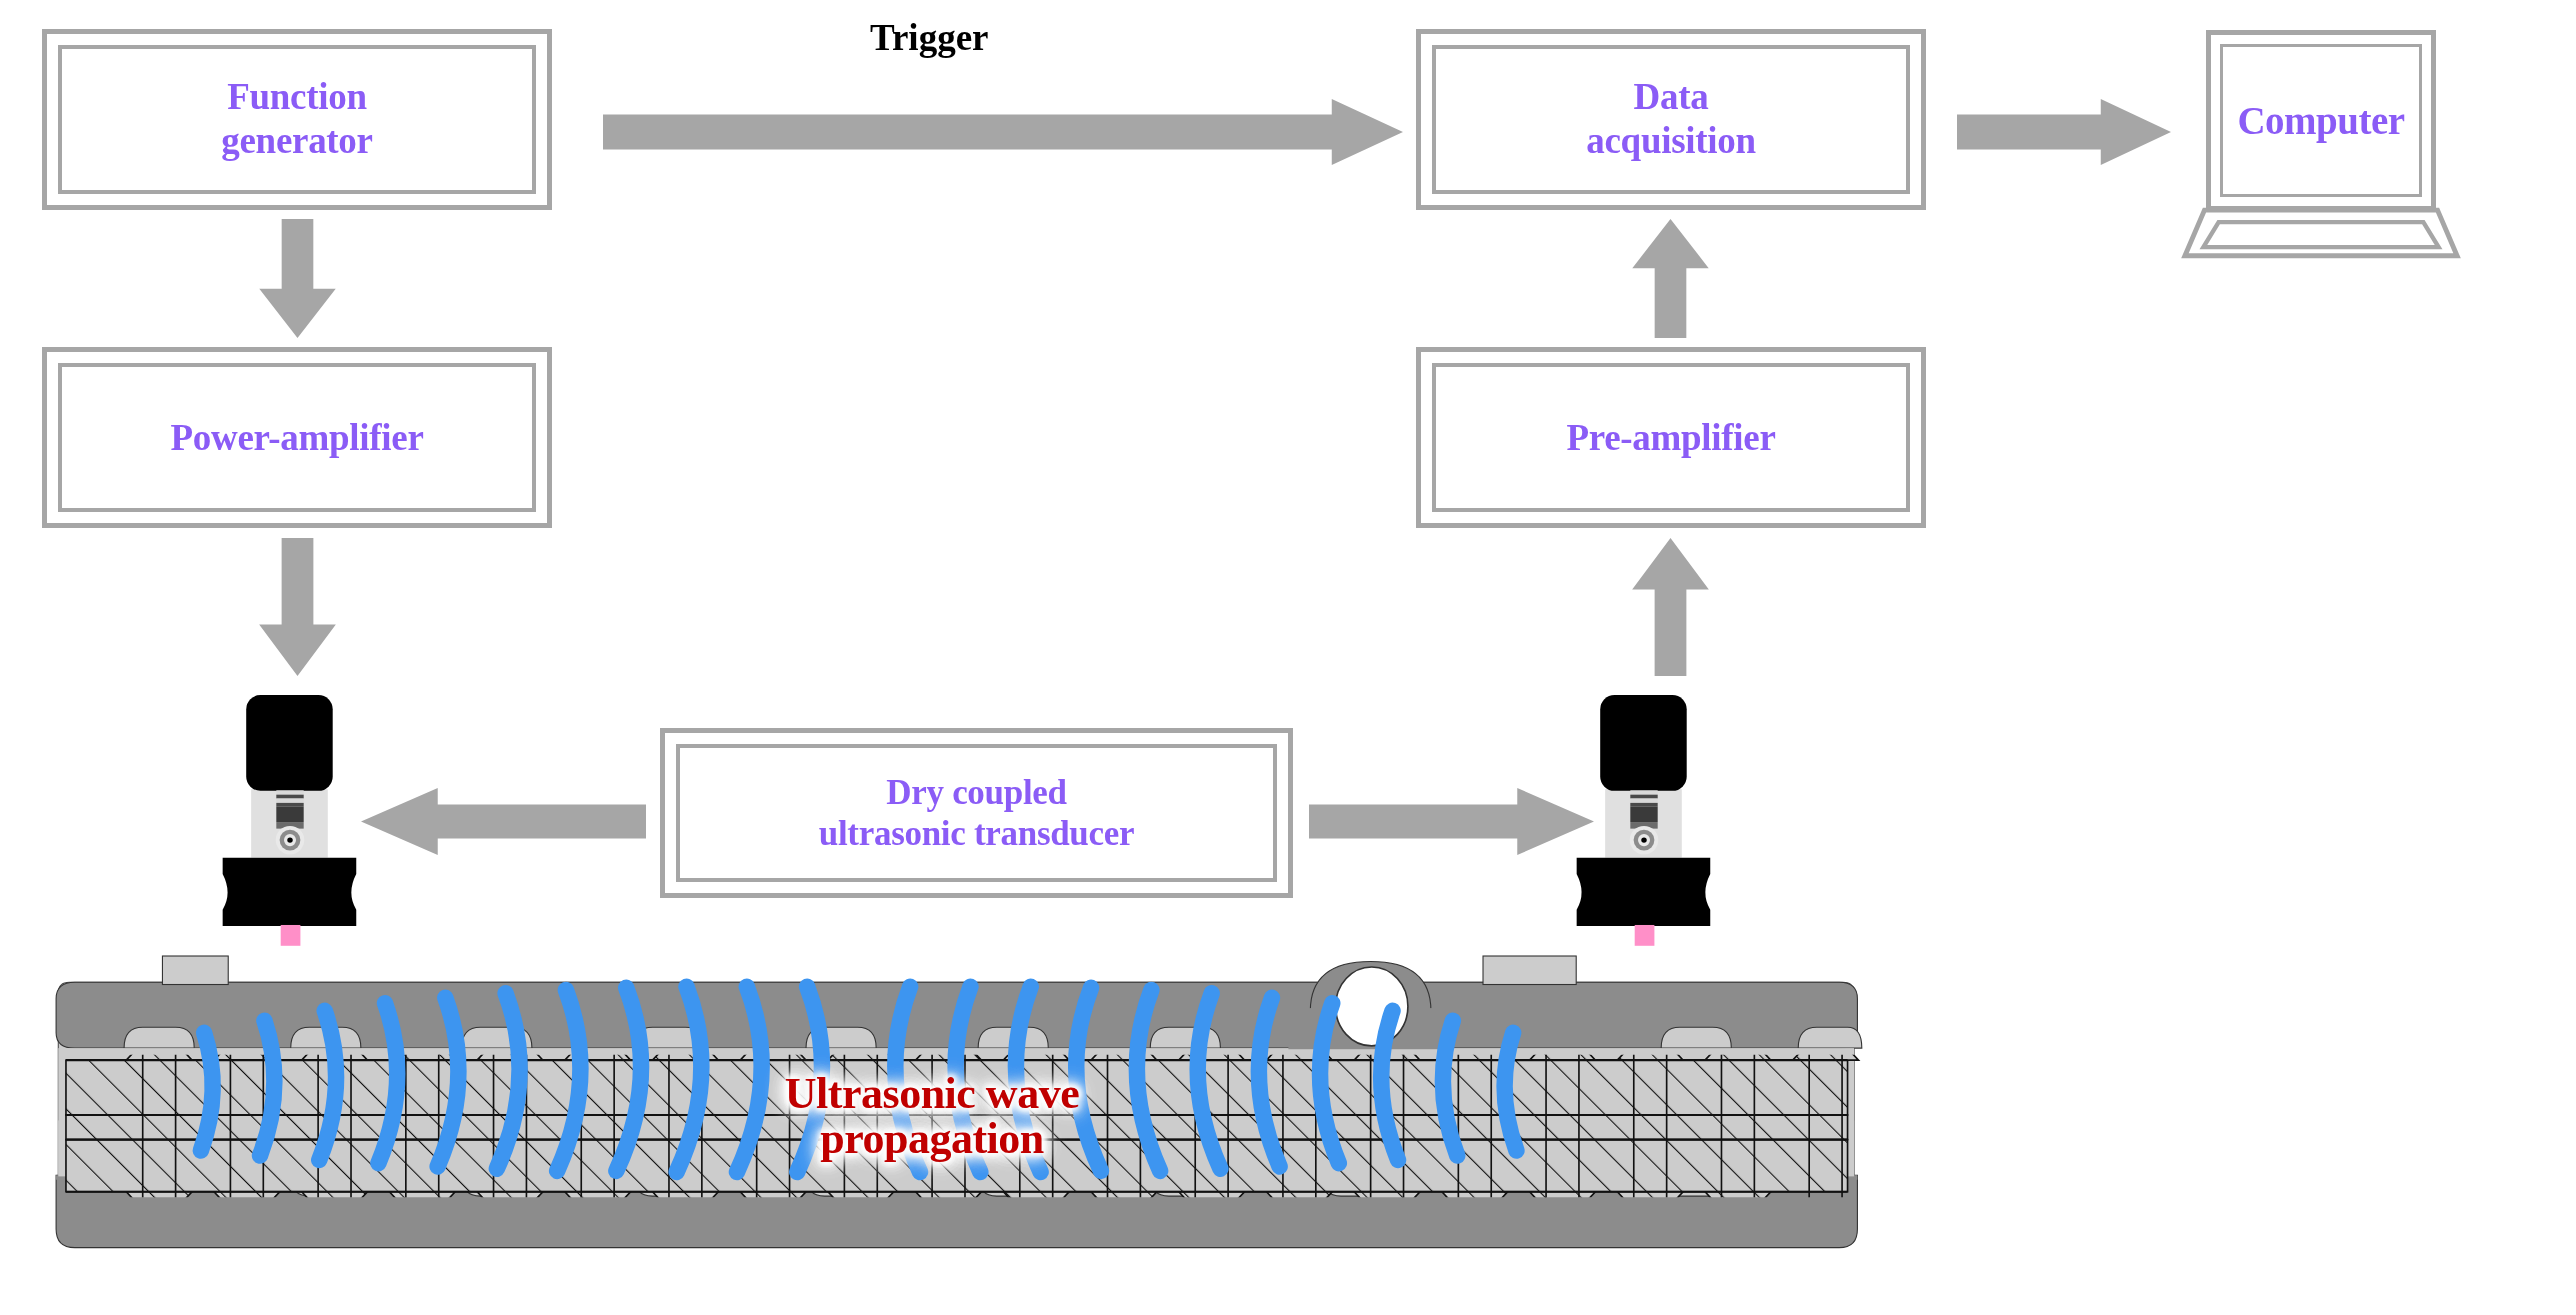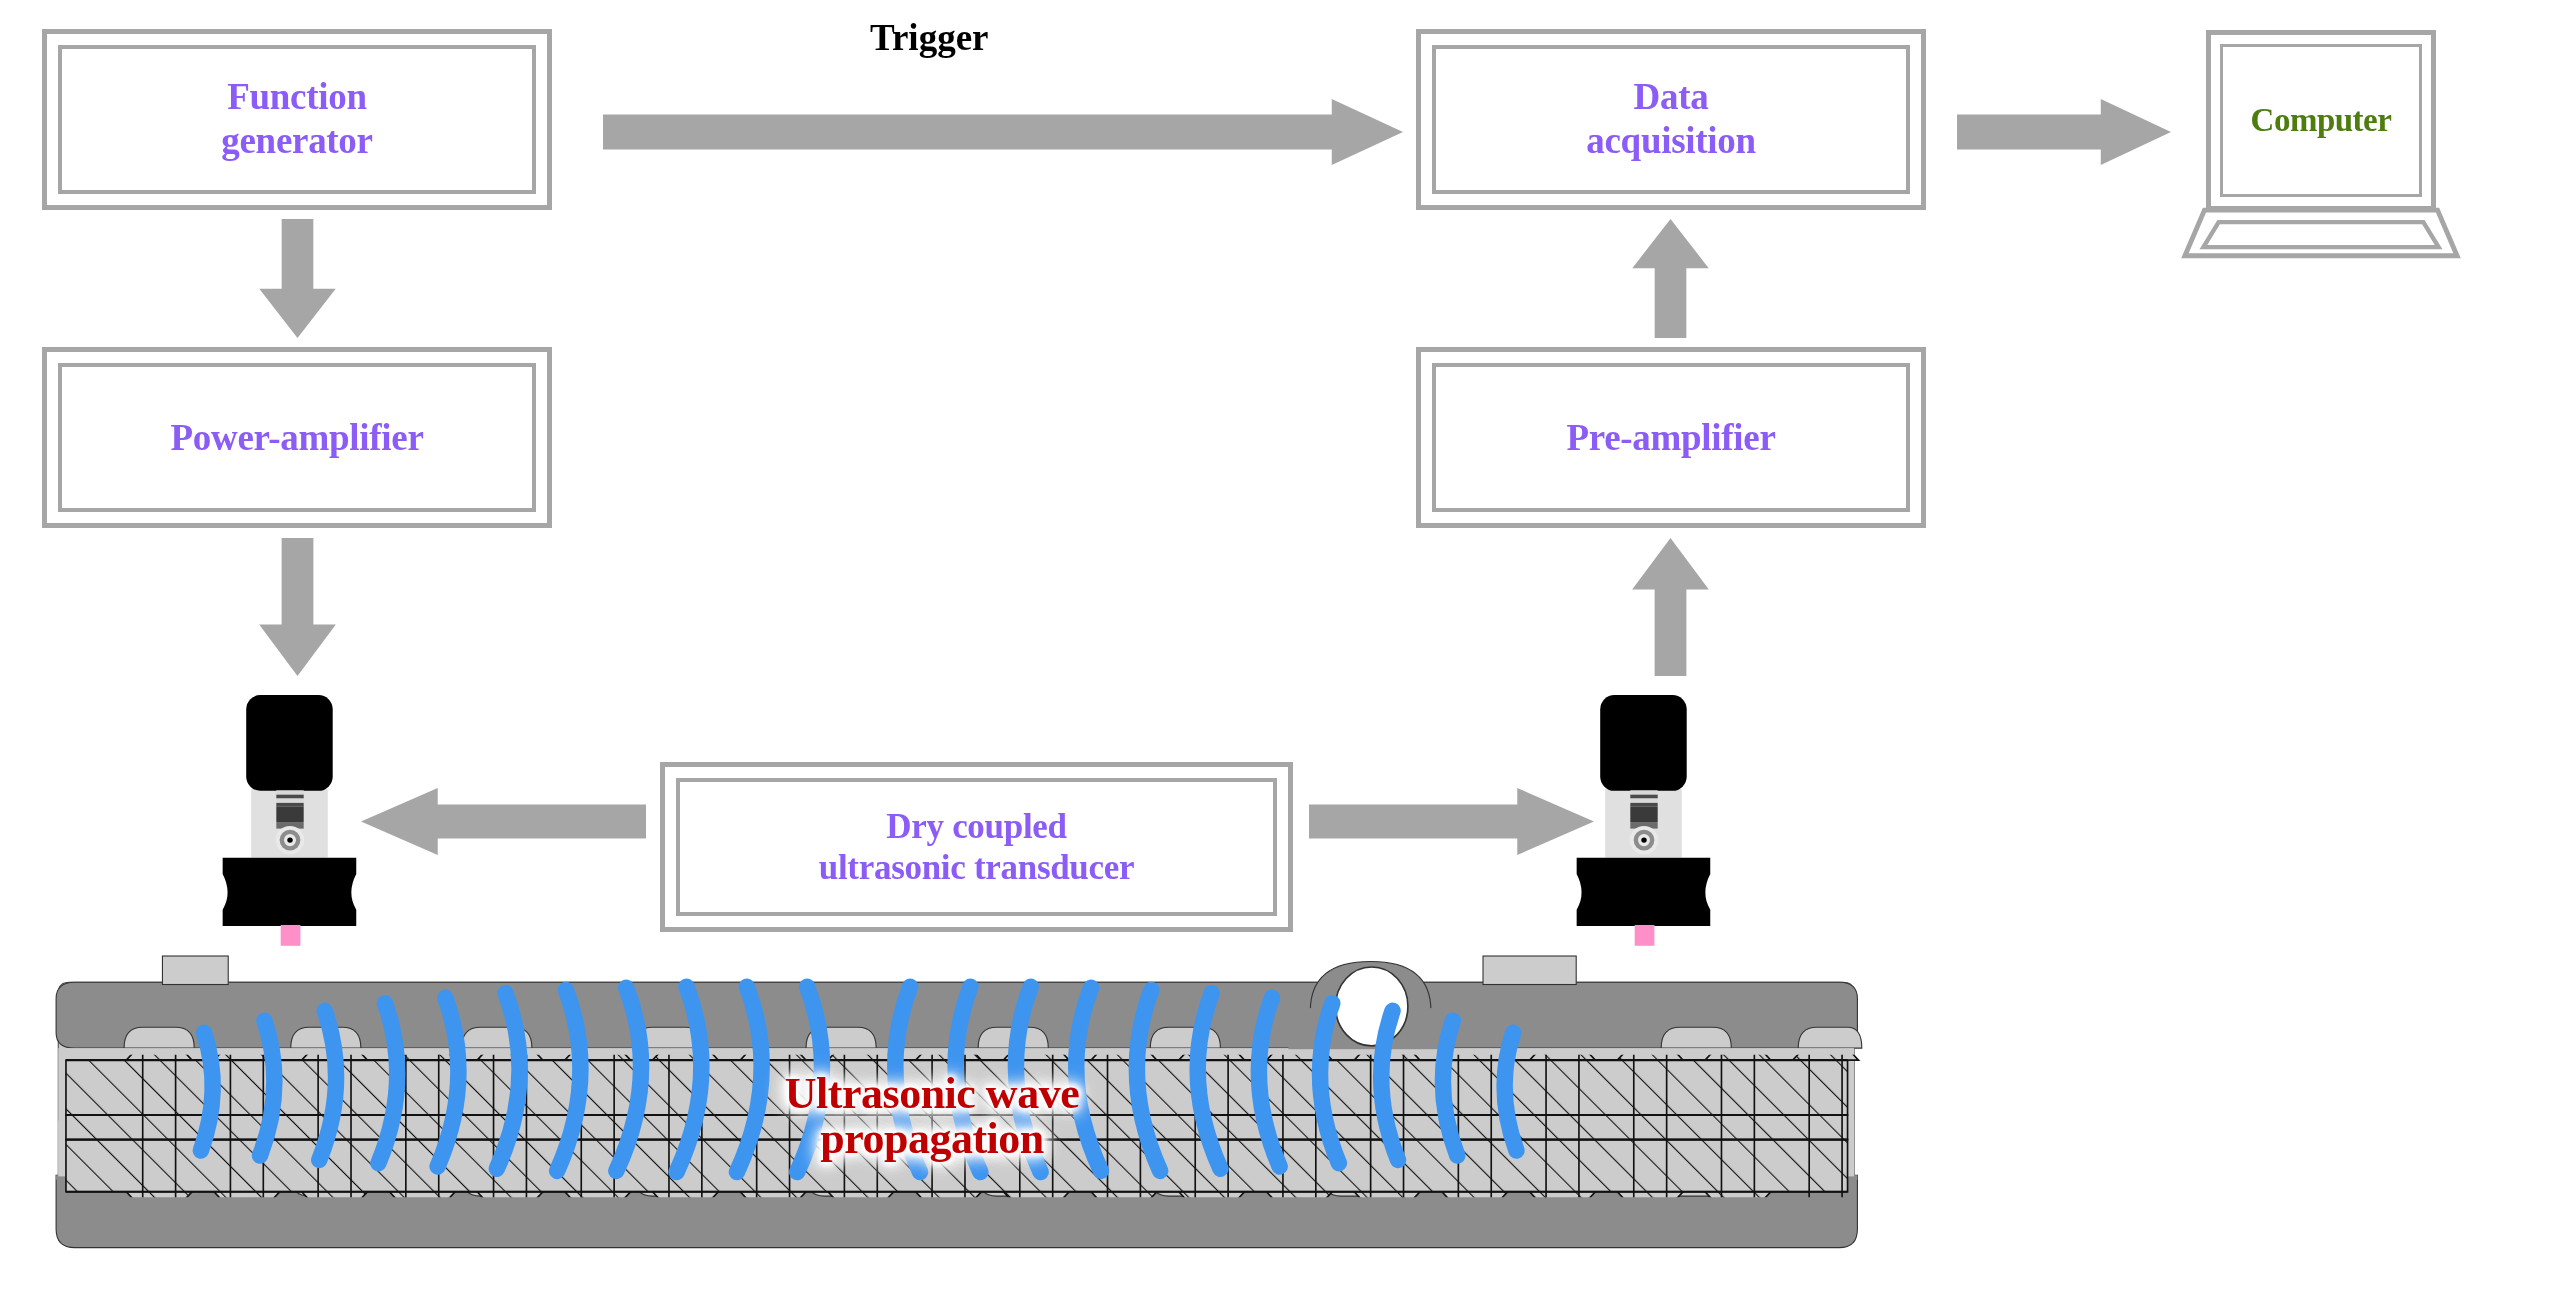--- a/index.html
+++ b/index.html
@@ -38,21 +38,21 @@
   .laptop .screen{
     position:absolute;left:22px;top:0;width:230px;height:181px;
     background:#fff;border:5px solid #A6A6A6;box-sizing:border-box;
   }
   .laptop .screen .sinner{
     position:absolute;left:8.8px;top:8.8px;right:8.8px;bottom:8.8px;
     border:3.8px solid #A6A6A6;box-sizing:border-box;
     display:flex;align-items:center;justify-content:center;
   }
   .laptop .screen .sinner span{
-    font-weight:bold;color:#4d7c0f;font-size:33px;letter-spacing:-0.5px;
+    font-weight:bold;color:#8b5cf6;font-size:39px;letter-spacing:-0.5px;
   }
   .laptop .base{position:absolute;left:0;top:179px;width:274px;height:47px;}
 
   
   .arrow{position:absolute;}
 
   
   .freelabel{
     position:absolute;font-weight:bold;color:#000;
     white-space:nowrap;
@@ -106,21 +106,21 @@
       </div>
     </div>
   </div>
 
   <div class="ibox" style="left:1416px;top:347px;width:510px;height:181px;">
     <div class="inner">
       <div class="lbl" style="font-size:37px;">Pre-amplifier</div>
     </div>
   </div>
 
-  <div class="ibox" style="left:660px;top:762px;width:633px;height:170px;">
+  <div class="ibox" style="left:660px;top:728px;width:633px;height:170px;">
     <div class="inner">
       <div class="lbl" style="font-size:35px;">
         <span>Dry coupled</span><br>
         <span>ultrasonic transducer</span>
       </div>
     </div>
   </div>
 
   <div class="laptop" style="left:2184px;top:30px;width:274px;height:227px;">
     <div class="screen">

